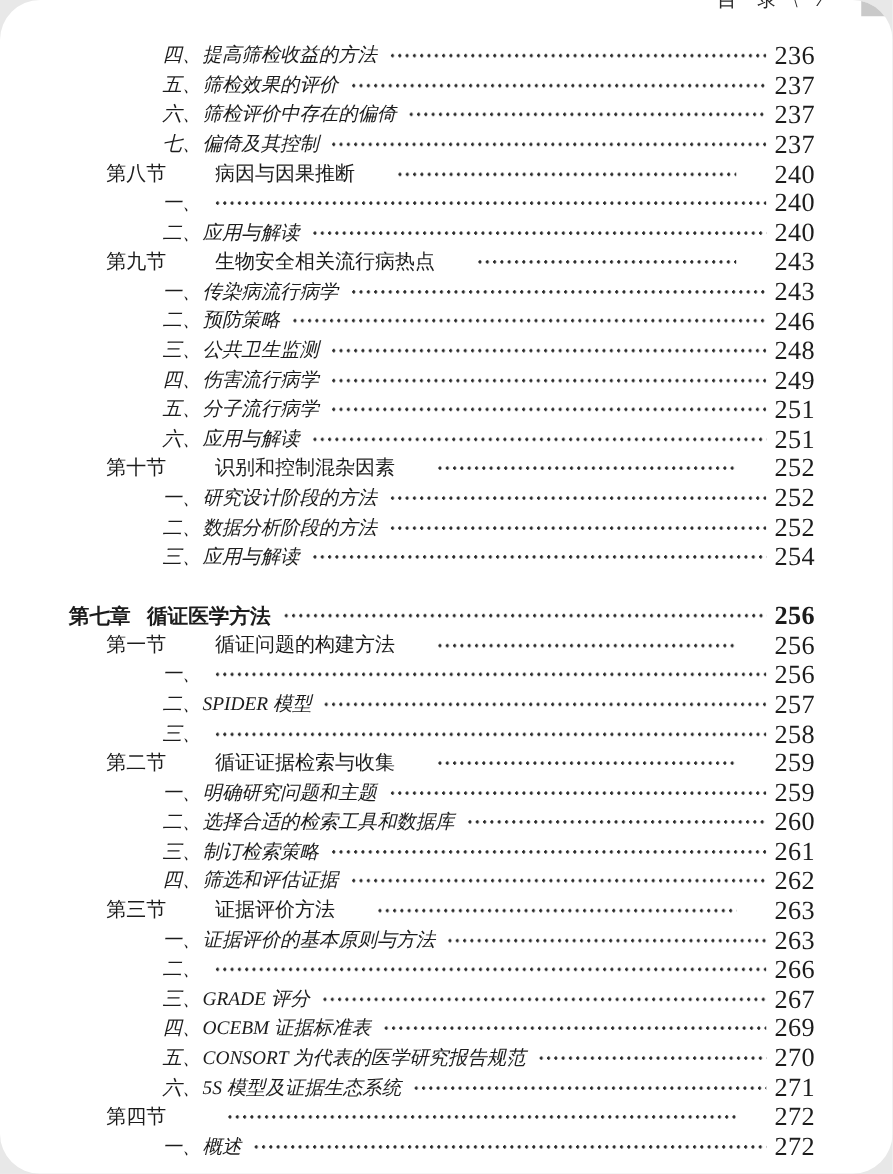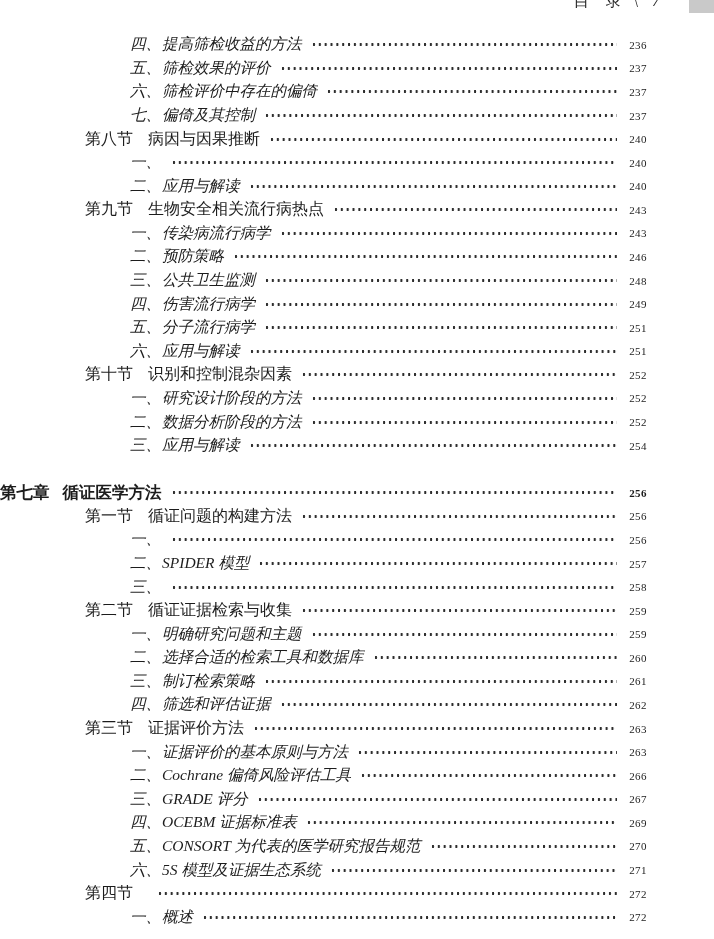--- a/index.html
+++ b/index.html
@@ -4,20 +4,21 @@
 <style>
   html,body{margin:0;padding:0;background:#e8e8e8;}
   .page{
     position:relative;
     width:714px;height:939px;
     background:#ffffff;
     overflow:hidden;
     font-family:"Liberation Serif","DejaVu Serif",serif;
     color:#1c1c1c;
     margin:0 auto;
+    border-radius:32px;
   }
   
   .running-header{
     position:absolute;
     top:-9px;right:54px;
     display:flex;align-items:baseline;
     font-size:16px;line-height:20px;
     color:#2a2a2a;
     white-space:pre;
   }
@@ -32,42 +33,42 @@
     position:absolute;
     top:33px;left:0;
     width:652px;
   }
   .toc-row{
     display:flex;align-items:center;
     height:23.58px;
     white-space:nowrap;
   }
   .toc-gap{height:23.58px;}
-  .lv-chap{font-weight:bold;font-size:16.5px;}
-  .lv-sec {padding-left:85px;font-size:16px;}
+  .lv-chap{padding-left:55px;font-weight:bold;font-size:16.5px;}
+  .lv-sec {padding-left:85px;font-size:16px;gap:24px;}
   .lv-sub {padding-left:130px;font-size:15.5px;}
   .lv-sub .num,.lv-sub .title{font-style:italic;}
   .lv-chap .num{margin-right:13px;}
   .lv-sec  .num{margin-right:15px;}
   .lv-sub  .num{margin-right:1px;}
   .leader{
     flex:1 1 auto;
     height:9px;
     margin-left:10px;
     margin-right:7px;
     background-image:radial-gradient(circle at 2px 4.5px, #2b2b2b 1.12px, rgba(0,0,0,0) 1.45px);
     background-size:5.85px 9px;
     background-repeat:repeat-x;
     background-position:0 0;
     min-width:12px;
   }
   .pageno{
     flex:0 0 28px;
-    text-align:center;
-    font-size:11px;
+    text-align:left;
+    font-size:21px;
     font-style:normal;
     letter-spacing:0.3px;
   }
 </style>
 </head>
 <body>
 
 <div class="page">
 
   <div class="running-header">
@@ -252,21 +253,20 @@
       <span class="pageno">263</span>
     </div>
       <div class="toc-row lv-sub">
       <span class="num">一、</span>
       <span class="title">证据评价的基本原则与方法</span>
       <span class="leader"></span>
       <span class="pageno">263</span>
     </div>
       <div class="toc-row lv-sub">
       <span class="num">二、</span>
-      <span class="title">Cochrane 偏倚风险评估工具</span>
       <span class="leader"></span>
       <span class="pageno">266</span>
     </div>
       <div class="toc-row lv-sub">
       <span class="num">三、</span>
       <span class="title">GRADE 评分</span>
       <span class="leader"></span>
       <span class="pageno">267</span>
     </div>
       <div class="toc-row lv-sub">

